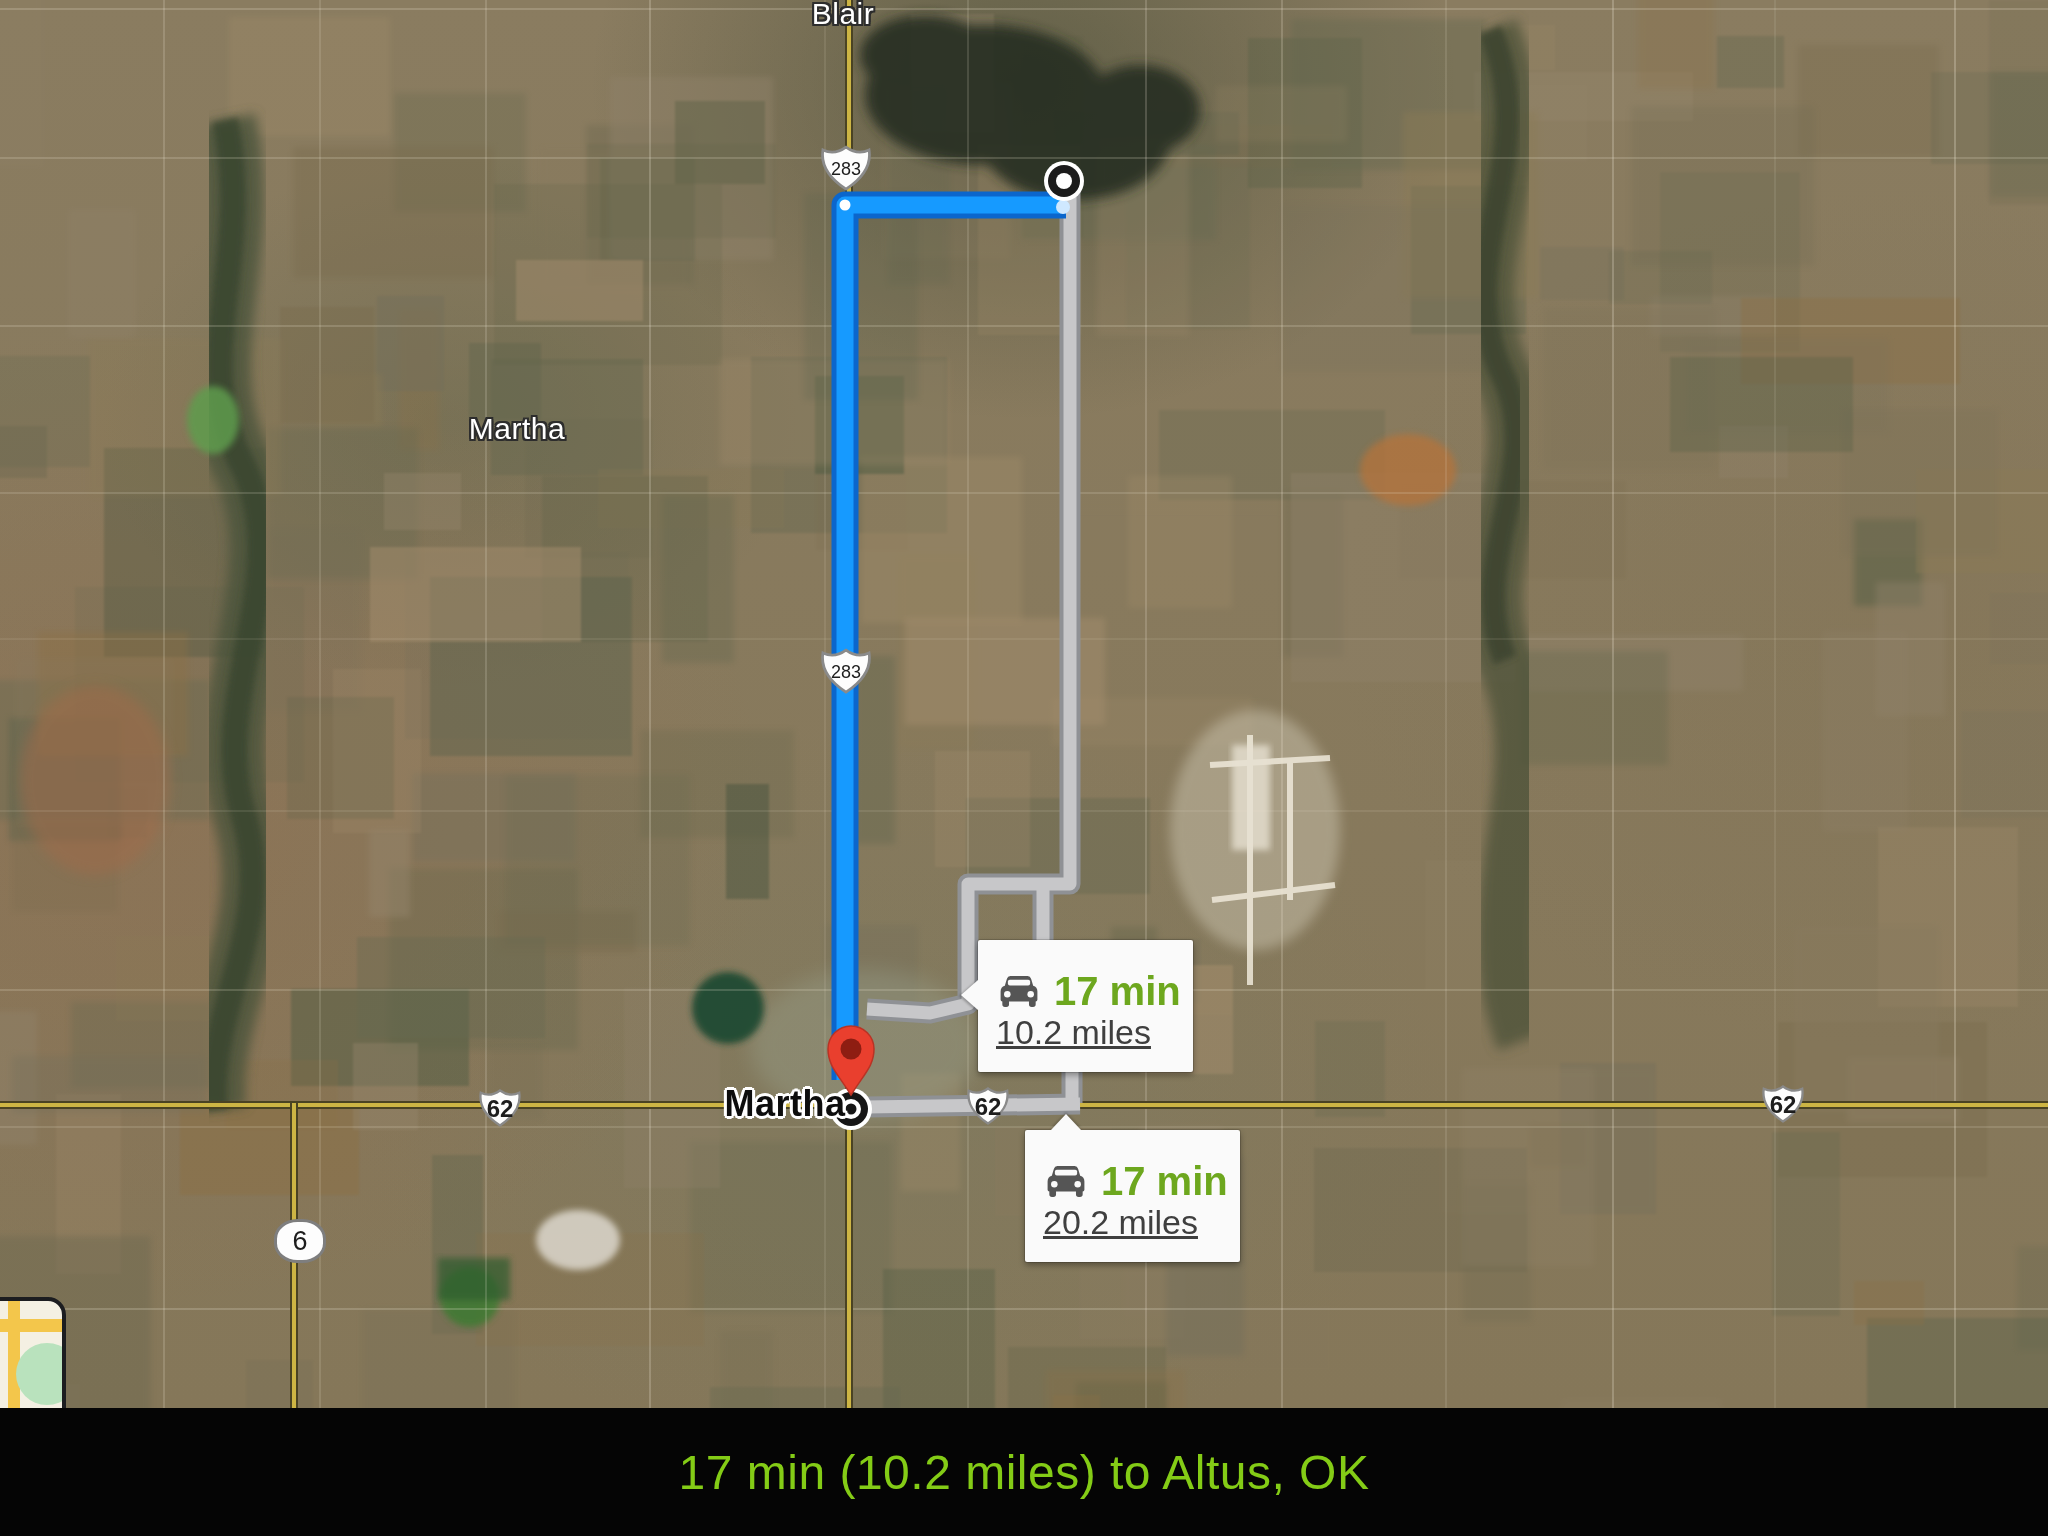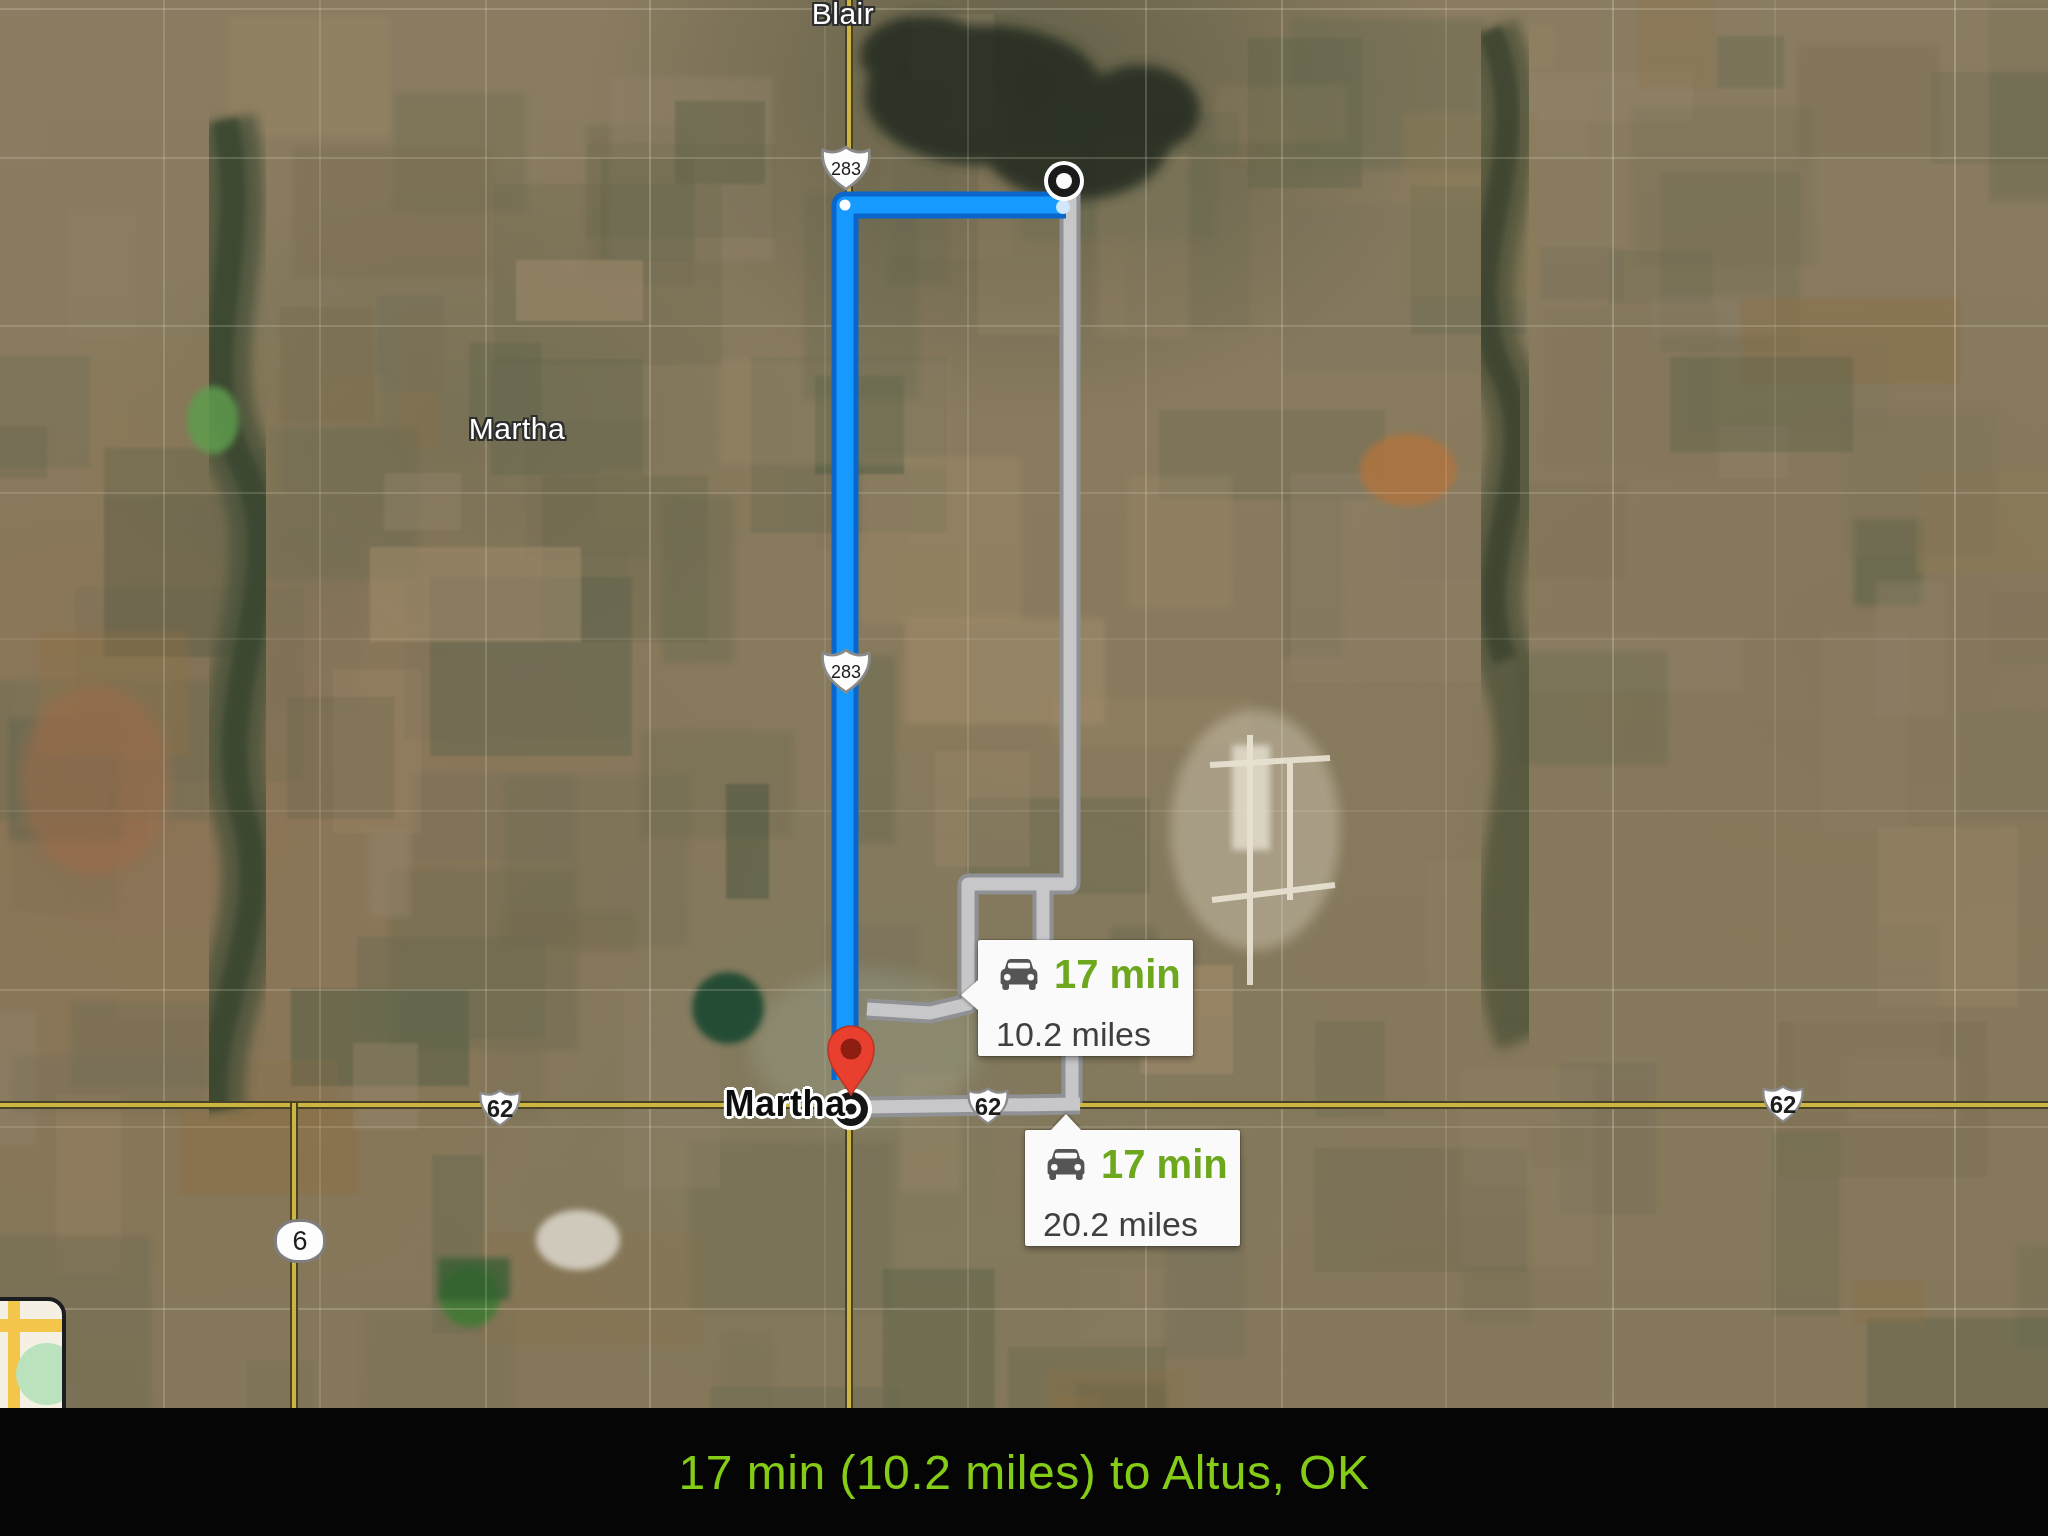--- a/index.html
+++ b/index.html
@@ -36,26 +36,26 @@
   .shield.s62 span{font-size:24px;font-weight:bold;}
   .oval6{position:absolute;background:#fdfdfd;border:3px solid #7e7e7e;border-radius:45%;
          display:flex;align-items:center;justify-content:center;font-size:27px;color:#1d1d1d;font-weight:500;}
   
   .place{position:absolute;transform:translate(-50%,-50%);font-weight:500;letter-spacing:.5px;white-space:nowrap;}
   .place.light{color:#fff;font-size:30px;
     text-shadow:-2px -2px 0 #2d2d2d,2px -2px 0 #2d2d2d,-2px 2px 0 #2d2d2d,2px 2px 0 #2d2d2d,0 -2px 0 #2d2d2d,0 2px 0 #2d2d2d,-2px 0 0 #2d2d2d,2px 0 0 #2d2d2d;}
   .place.dark{color:#0d0d0d;font-size:36px;font-weight:700;
     text-shadow:-2px -2px 0 #fff,2px -2px 0 #fff,-2px 2px 0 #fff,2px 2px 0 #fff,0 -3px 0 #fff,0 3px 0 #fff,-3px 0 0 #fff,3px 0 0 #fff;}
   
-  .callout{position:absolute;width:215px;height:116px;background:#fafafa;border-radius:2px;
-           box-shadow:0 0 0 1px rgba(0,0,0,.14),0 3px 6px rgba(0,0,0,.35);padding:14px 0 0 18px;box-sizing:border-box;}
+  .callout{position:absolute;width:215px;height:132px;background:#fafafa;border-radius:2px;
+           box-shadow:0 0 0 1px rgba(0,0,0,.14),0 3px 6px rgba(0,0,0,.35);padding:31px 0 0 18px;box-sizing:border-box;}
   .callout .row1{display:flex;align-items:center;gap:12px;}
   .callout .car{width:46px;height:40px;flex:0 0 auto;}
   .callout .dur{color:var(--c-green);font-size:40px;font-weight:700;line-height:1;}
-  .callout .dist{color:var(--c-dist);font-size:34px;line-height:1;margin-top:23px;}
+  .callout .dist{color:var(--c-dist);font-size:34px;line-height:1;margin-top:4px;text-decoration:underline;}
   .tail-left{position:absolute;left:-17px;top:40px;width:0;height:0;
              border-top:15px solid transparent;border-bottom:15px solid transparent;border-right:17px solid #fafafa;
              filter:drop-shadow(-2px 1px 1px rgba(0,0,0,.25));}
   .tail-up{position:absolute;top:-16px;left:26px;width:0;height:0;
            border-left:15px solid transparent;border-right:15px solid transparent;border-bottom:16px solid #fafafa;
            filter:drop-shadow(0 -2px 1px rgba(0,0,0,.2));}
   
   .thumb{position:absolute;left:-30px;top:1297px;width:88px;height:120px;background:#f4f0e3;
          border:4px solid #1c1d20;border-radius:18px;overflow:hidden;}
   .thumb .yh{position:absolute;left:0;top:18px;width:100%;height:13px;background:#f3c64b;}

